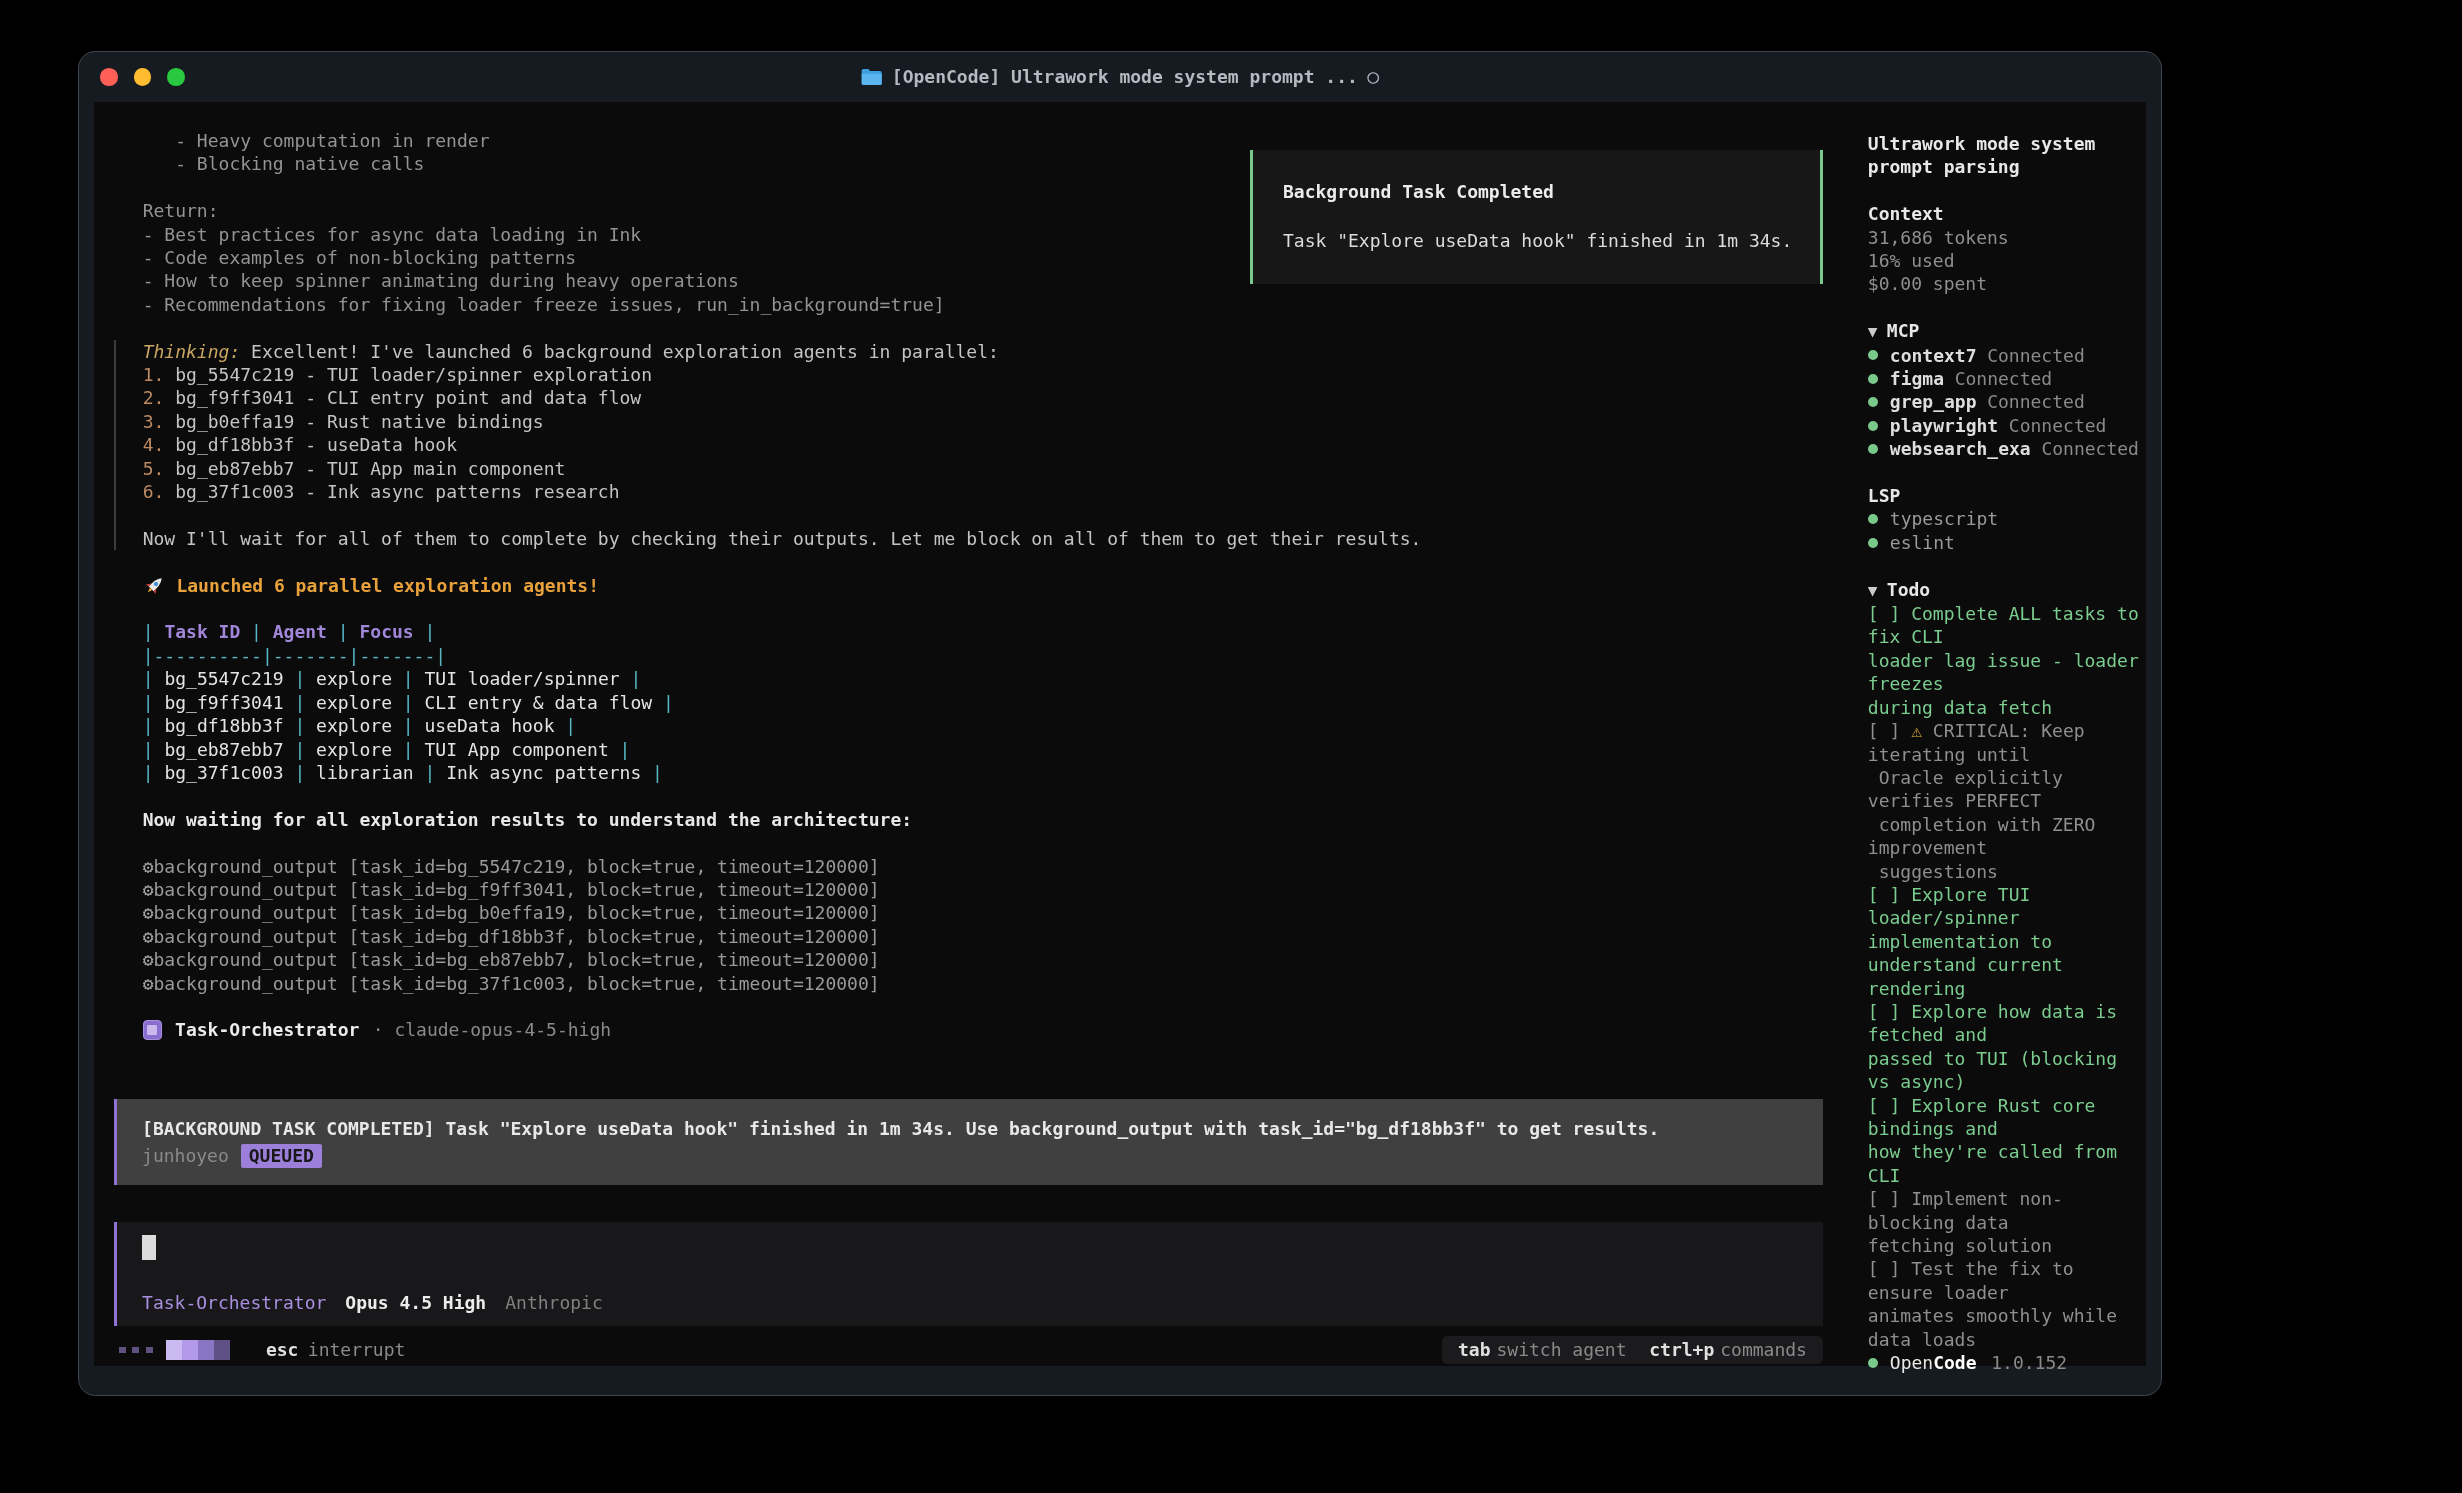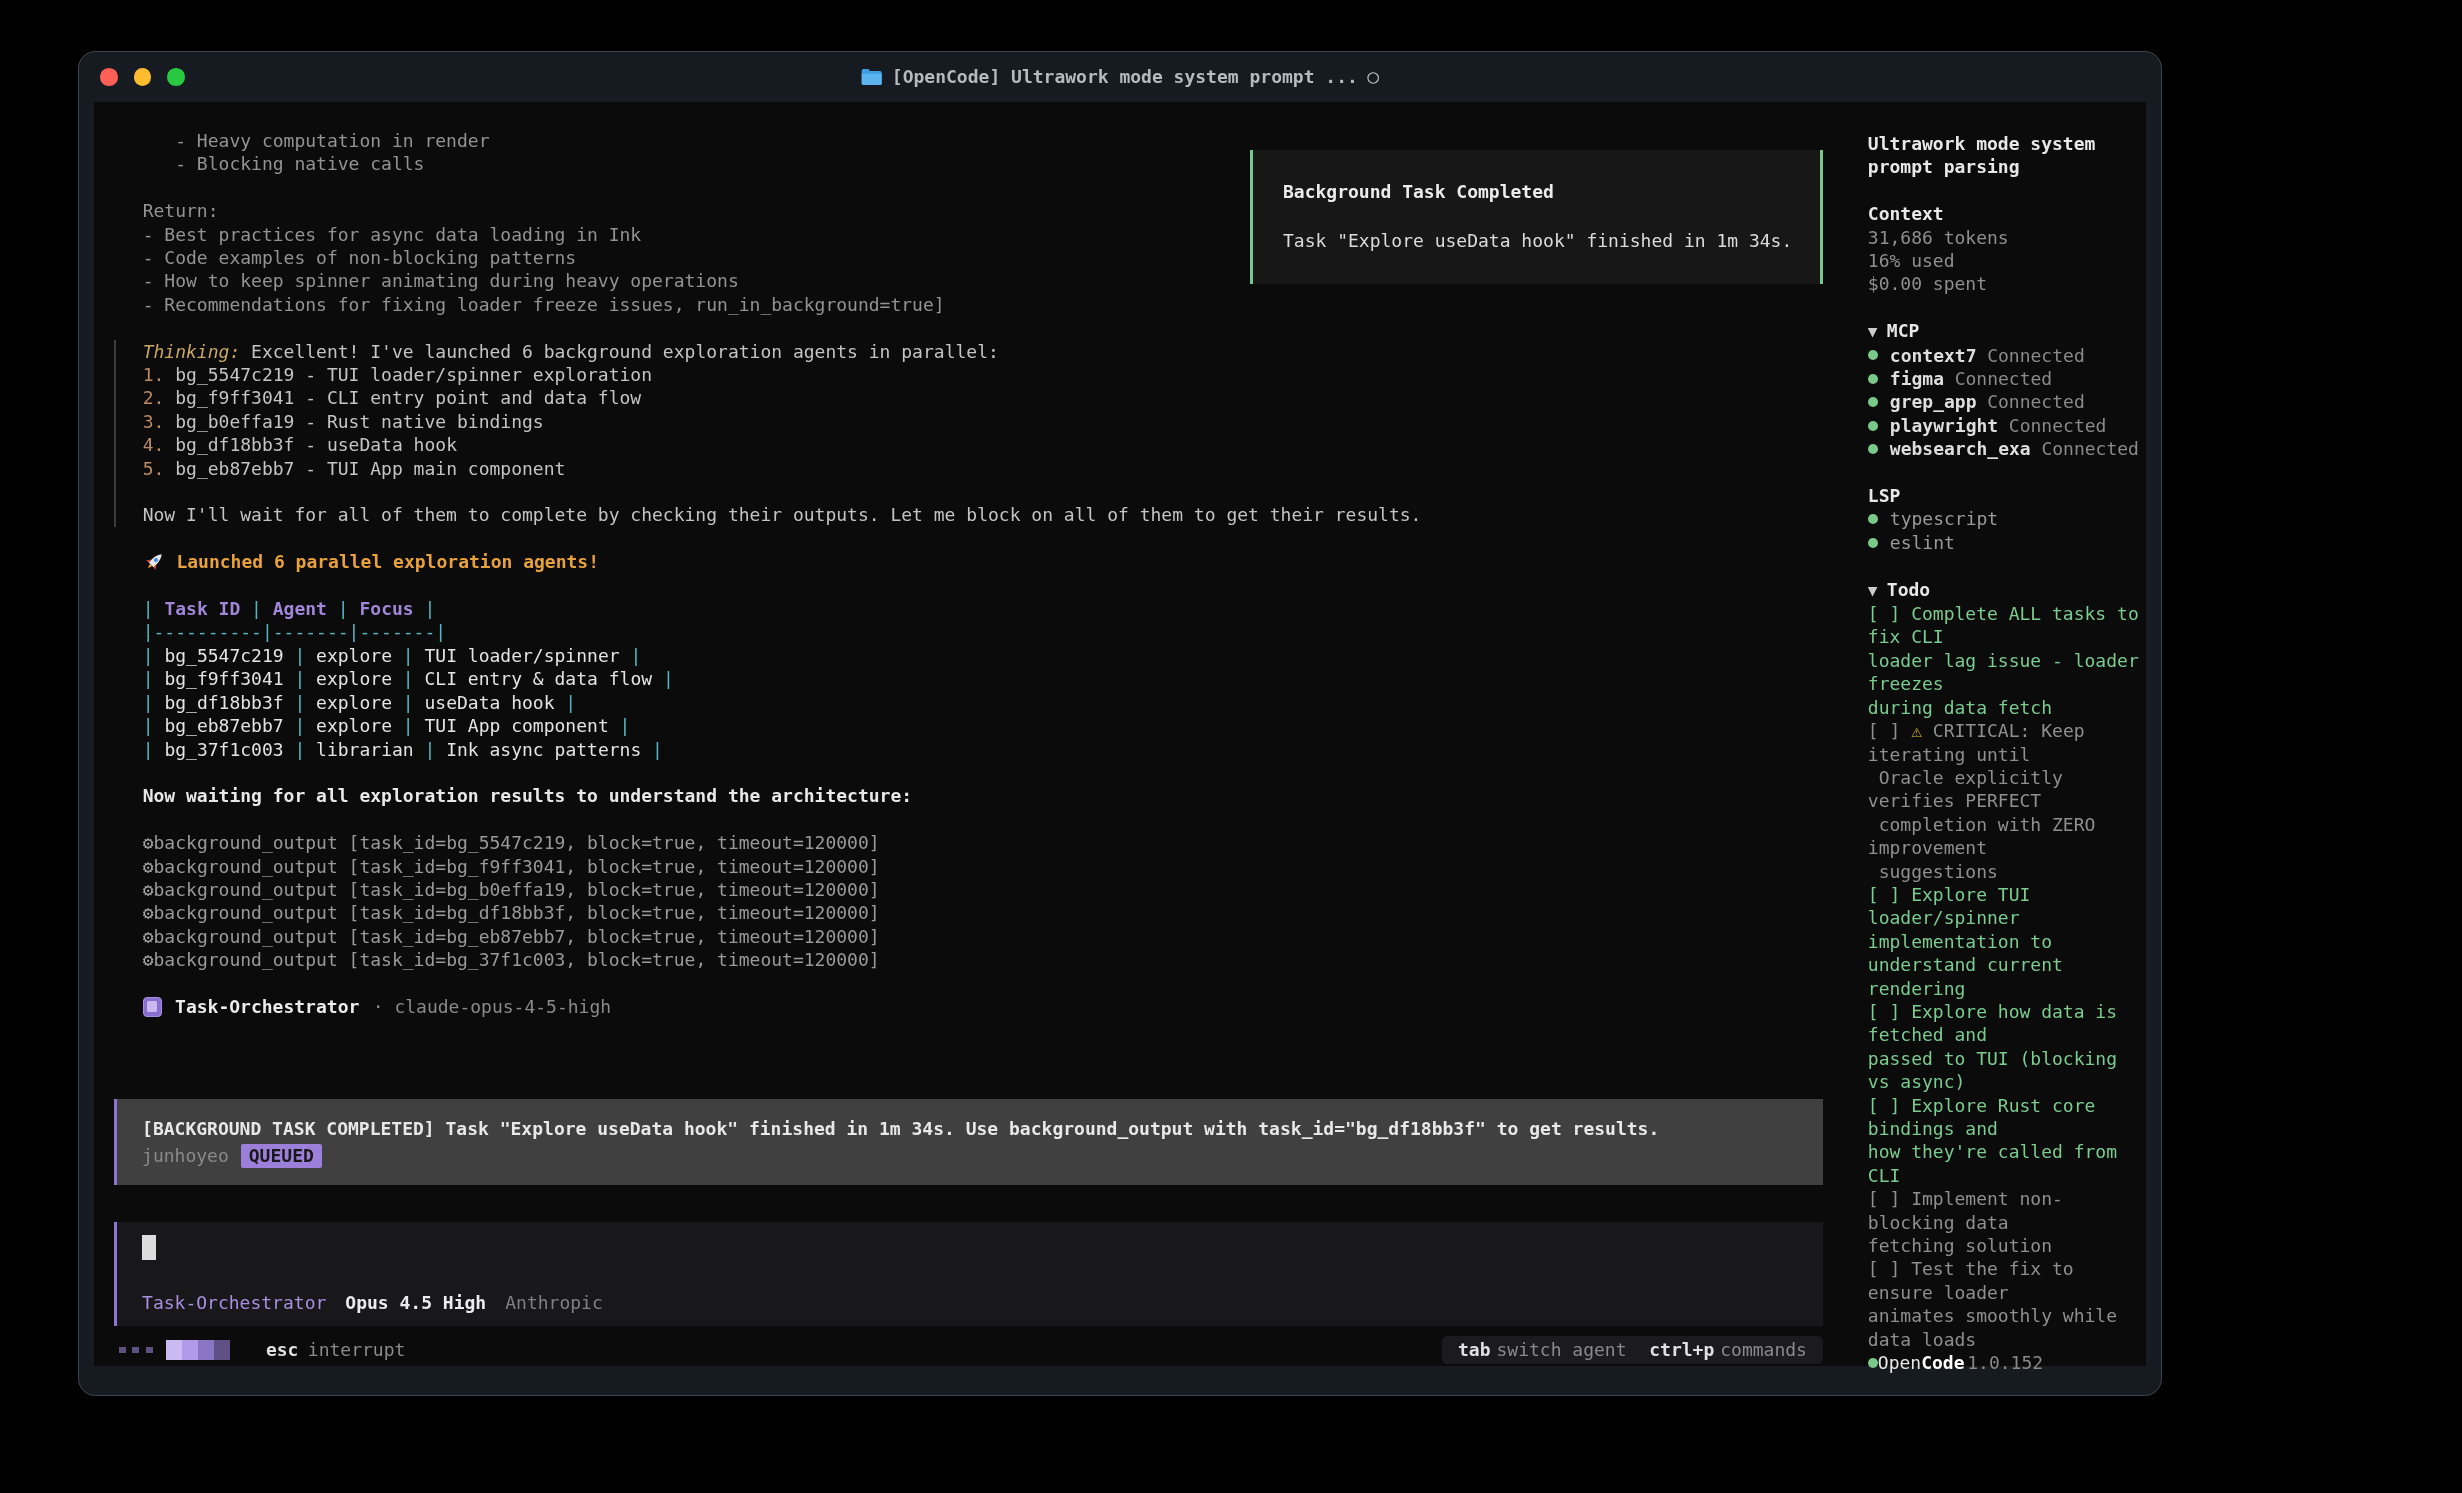--- a/index.html
+++ b/index.html
@@ -106,21 +106,21 @@
   .sb-grayline{color:#8f8f8f;white-space:pre;}
   .statusitem{display:flex;align-items:center;gap:12px;}
   .sdot{width:10px;height:10px;border-radius:50%;background:var(--dotgreen);flex:0 0 auto;}
   .mcp-name{color:#dedede;font-weight:bold;}
   .mcp-status{color:#8a8a8a;margin-left:10.7px;}
   .lsp-name{color:#9a9a9a;}
   .todo{white-space:pre-wrap;}
   .todo.active{color:var(--green);}
   .todo.pending{color:#8f8f8f;}
   .warn{color:#e8b93e;}
-  .sb-footer{margin-top:auto;display:flex;align-items:center;gap:0;}
+  .sb-footer{margin-top:auto;display:flex;align-items:center;gap:12px;}
   .brand-regular{color:#e8e8e8;}
   .brand-bold{color:#ffffff;font-weight:bold;}
   .version{color:#8a8a8a;margin-left:2.7px;}
 </style>
 </head>
 <body>
 
 <div class="window">
 
   <div class="titlebar">
@@ -159,20 +159,21 @@
           </div>
 
         <div class="block thinkblock">
           <div class="line"><span class="think-label">Thinking:</span><span> Excellent! I've launched 6 background exploration agents in parallel:</span></div>
           <div id="agent-list">
               <div class="line"><span class="agent-num">1.</span><span> bg_5547c219 - TUI loader/spinner exploration</span></div>
               <div class="line"><span class="agent-num">2.</span><span> bg_f9ff3041 - CLI entry point and data flow</span></div>
               <div class="line"><span class="agent-num">3.</span><span> bg_b0effa19 - Rust native bindings</span></div>
               <div class="line"><span class="agent-num">4.</span><span> bg_df18bb3f - useData hook</span></div>
               <div class="line"><span class="agent-num">5.</span><span> bg_eb87ebb7 - TUI App main component</span></div>
+              <div class="line"><span class="agent-num">6.</span><span> bg_37f1c003 - Ink async patterns research</span></div>
             </div>
           <div class="spacer"></div>
           <div class="line">Now I'll wait for all of them to complete by checking their outputs. Let me block on all of them to get their results.</div>
         </div>
 
         <div class="block launch">
           <span style="display:inline-flex;">
             <svg width="23" height="23" viewBox="0 0 34 34">
               <g transform="rotate(45 17 17)">
                 <path d="M17 2 Q22 8 22 17 L22 24 L12 24 L12 17 Q12 8 17 2 Z" fill="#e8e8ea"></path>

